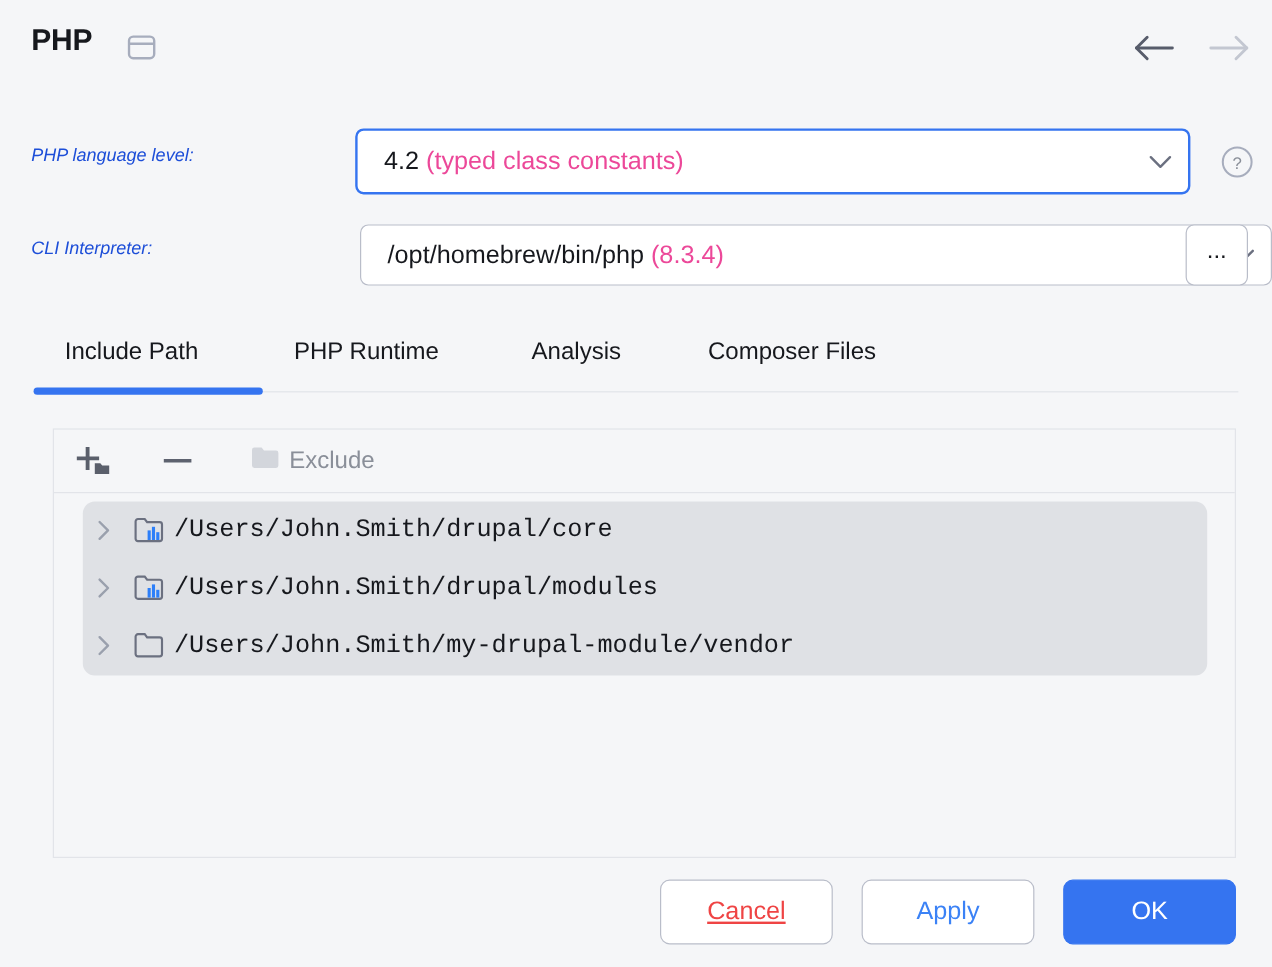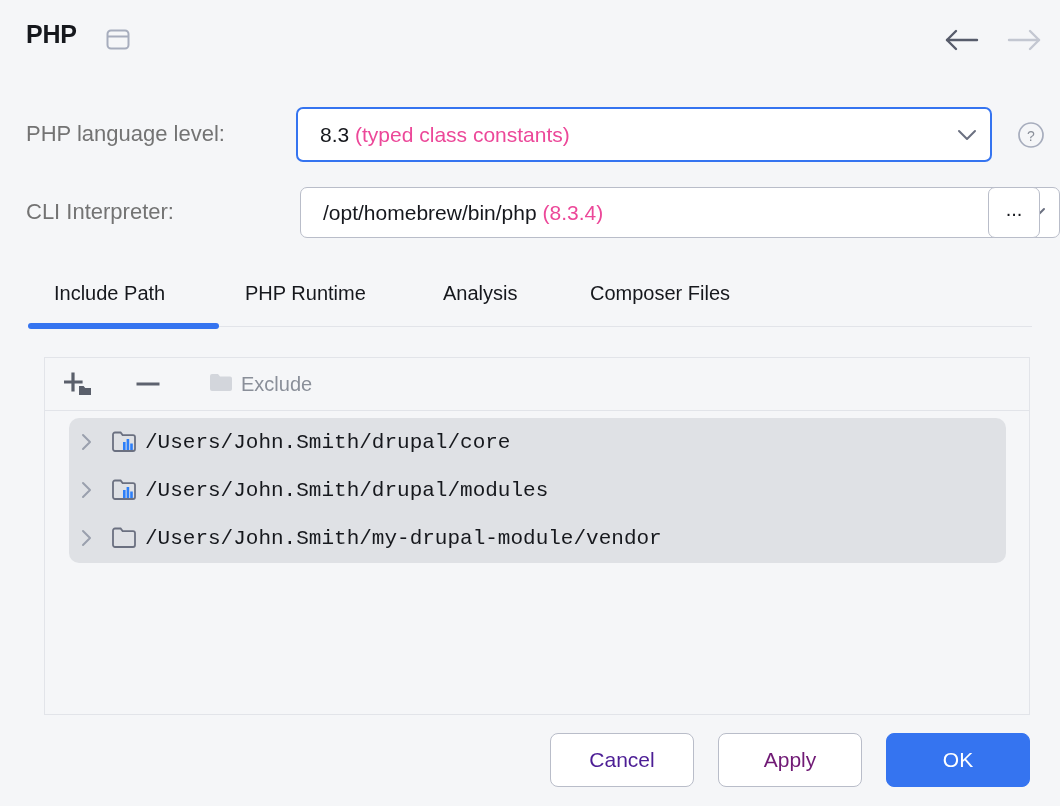--- a/index.html
+++ b/index.html
@@ -34,21 +34,21 @@
   }
   .nav-arrows {
     position: absolute; right: 18px; top: 28px;
     display: flex; gap: 26px; align-items: center;
   }
   .nav-arrows svg { display: block; }
 
   
   .row-label {
     position: absolute;
-    font-size: 22px; color: #737373;
+    font-size: 15px; color: #1d4ed8; font-style: italic;
   }
   #lbl-lang { left: 26px; top: 121px; }
   #lbl-cli  { left: 26px; top: 199px; }
 
   .combo {
     position: absolute;
     background: #ffffff;
     border-radius: 7px;
     display: flex; align-items: center;
   }
@@ -156,25 +156,25 @@
   }
   .btn {
     position: absolute; top: 18px; height: 54px;
     border-radius: 8px;
     font-size: 21px;
     display: flex; align-items: center; justify-content: center;
     font-family: "Liberation Sans", sans-serif;
   }
   #btn-cancel {
     left: 550px; width: 144px;
-    background: #ffffff; border: 1px solid #b9bdc9; color: #4c1d95;
+    background: #ffffff; border: 1px solid #b9bdc9; color: #ef4444; text-decoration: underline;
   }
   #btn-apply {
     left: 718px; width: 144px;
-    background: #ffffff; border: 1px solid #b9bdc9; color: #701a75;
+    background: #ffffff; border: 1px solid #b9bdc9; color: #3b82f6;
   }
   #btn-ok {
     left: 886px; width: 144px;
     background: #3574f0; border: 1px solid #3574f0; color: #ffffff;
   }
 </style>
 </head>
 <body>
 
 <div class="dialog">
@@ -202,21 +202,21 @@
           <path d="M24 3 L33 12 L24 21" stroke="#c3c7d1" stroke-width="2.4" fill="none" stroke-linecap="round" stroke-linejoin="round"></path>
         </svg>
       </span>
     </div>
   </div>
 
   <div class="row-label" id="lbl-lang">PHP language level:</div>
 
   <div class="combo" id="combo-lang">
     <div class="combo-text">
-      <span>8.3</span>
+      <span>4.2</span>
       <span class="muted">(typed class constants)</span>
     </div>
     <div class="chev">
       <svg width="20" height="12" viewBox="0 0 20 12">
         <path d="M2 2 L10 10 L18 2" stroke="#6b7080" stroke-width="2" fill="none" stroke-linecap="round" stroke-linejoin="round"></path>
       </svg>
     </div>
   </div>
 
   <div class="help-btn">

